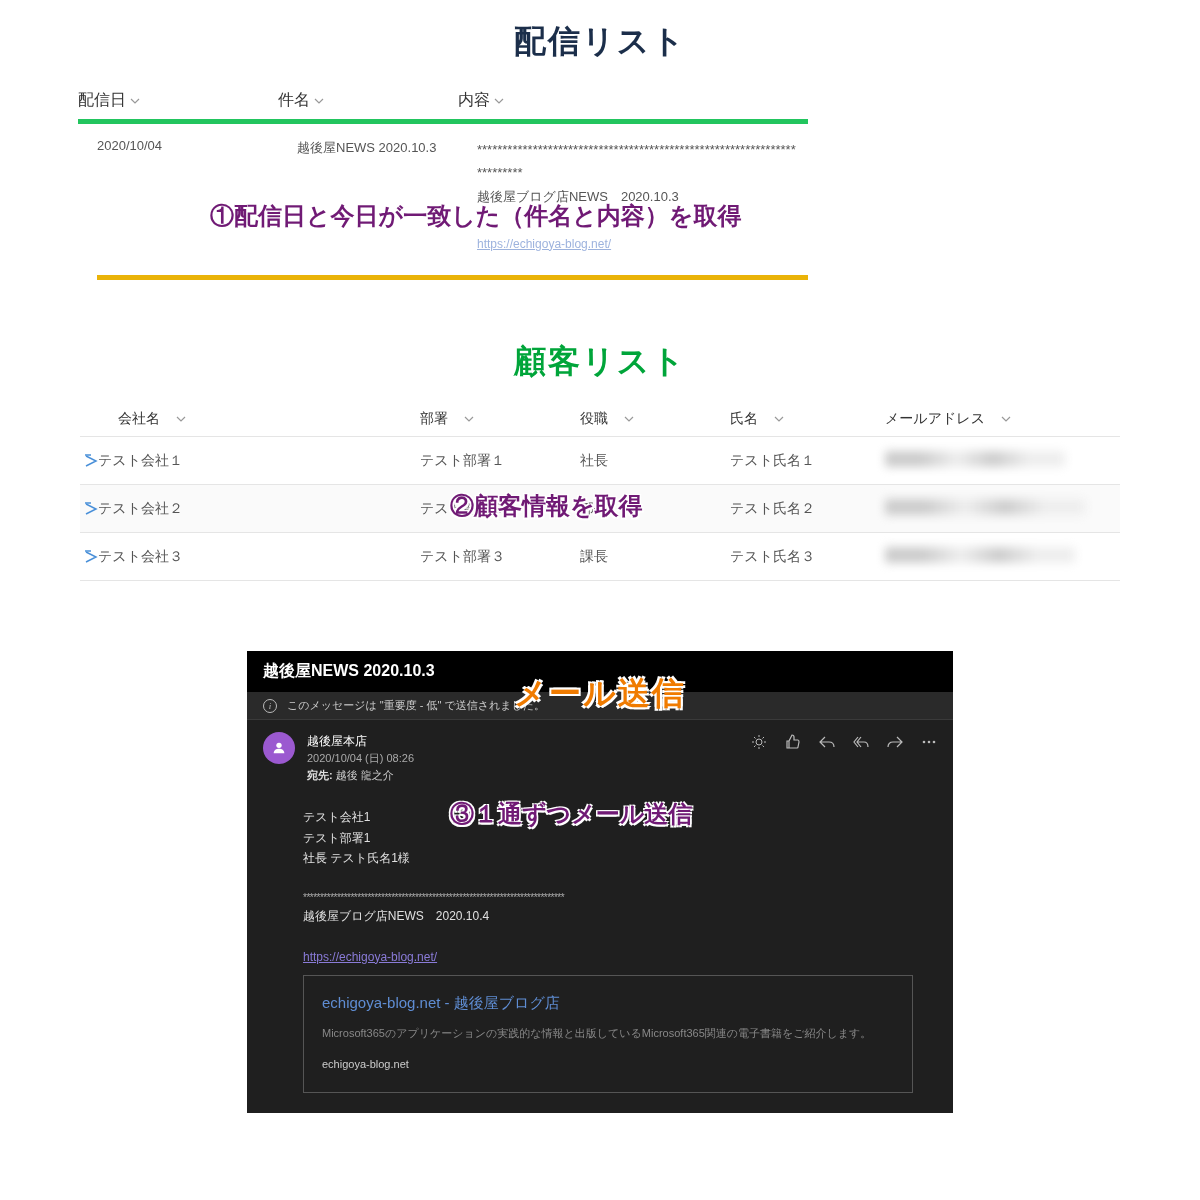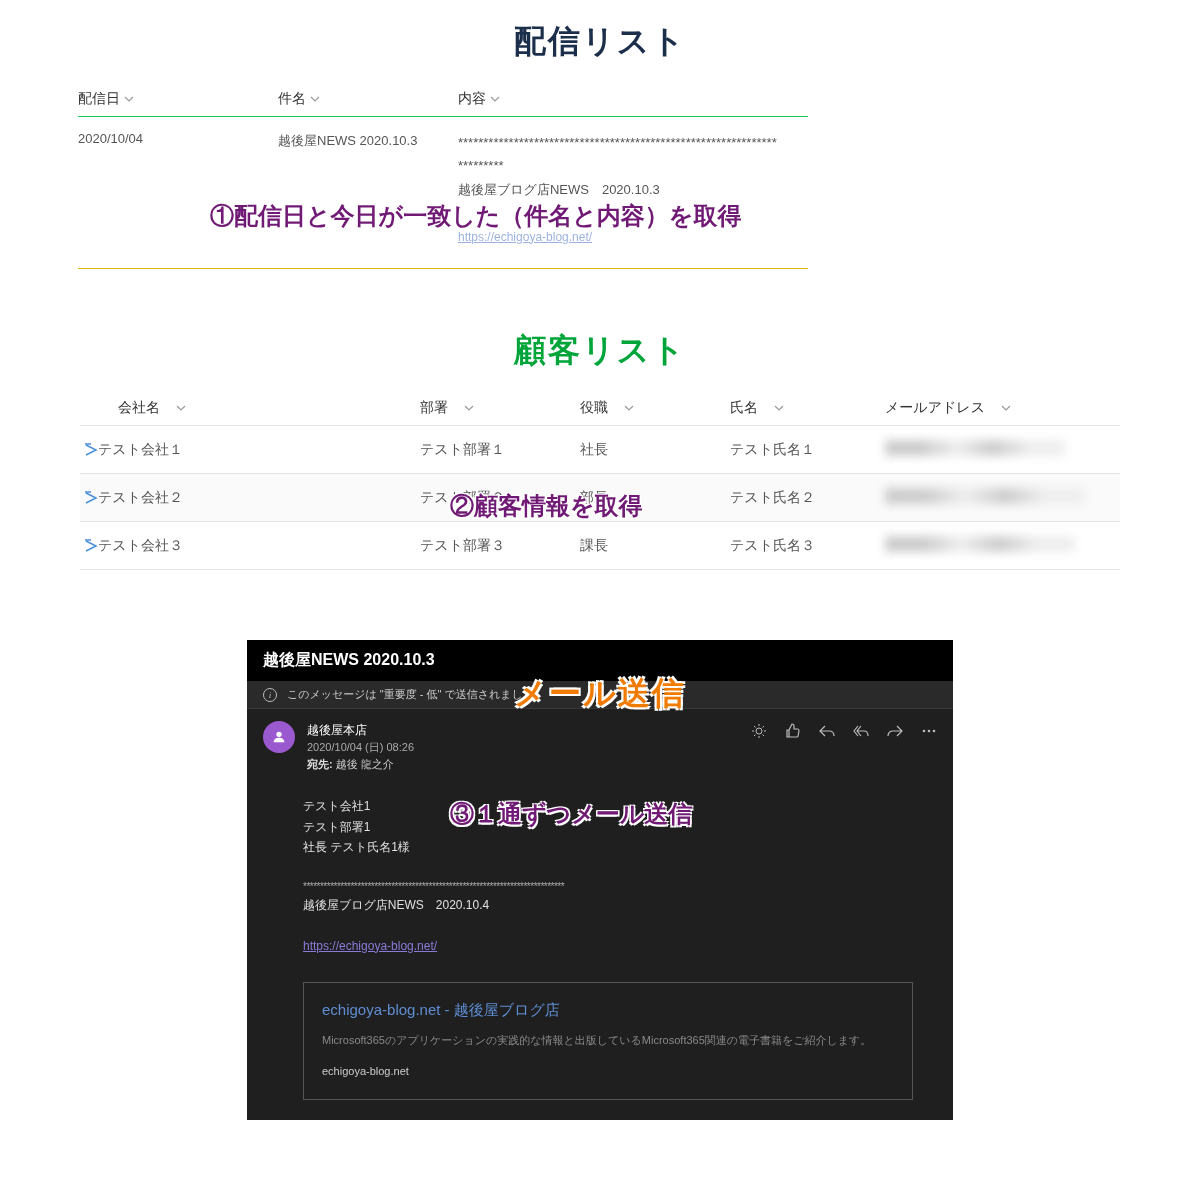--- a/index.html
+++ b/index.html
@@ -33,28 +33,28 @@
     font-weight: 900;
     color: #701a75;
     position: absolute;
     text-shadow: -1.5px -1.5px 0 #fff, 1.5px -1.5px 0 #fff, -1.5px 1.5px 0 #fff, 1.5px 1.5px 0 #fff;
     z-index: 10;
     white-space: nowrap;
   }
 
   
   .table1 { width: 730px; margin: 0 0 60px 58px; }
-  .table1 .thead { display: flex; padding: 8px 0; font-size: 14px; color: #333; border-bottom: 1px solid #22c55e;}
+  .table1 .thead { display: flex; padding: 8px 0; font-size: 16px; color: #333; border-bottom: 5px solid #22c55e;}
   .table1 .thead .th { display:flex; align-items:center; gap:4px; }
   .table1 .thead .c1 { width: 200px; }
   .table1 .thead .c2 { width: 180px; }
   .table1 .thead .c3 { flex: 1; }
   .sort-icon { width:10px; height:10px; display:inline-block; }
   .sort-icon svg { display:block; }
-  .table1 .trow { display:flex; padding: 14px 0 20px 0; font-size: 13px; color:#555; border-bottom: 1px solid #eab308; }
+  .table1 .trow { display:flex; padding: 14px 0 20px 0; font-size: 13px; color:#555; border-bottom: 5px solid #eab308; margin-left: 19px; }
   .table1 .trow .c1 { width:200px; }
   .table1 .trow .c2 { width:180px; line-height:1.5;}
   .table1 .trow .c3 { flex:1; line-height:1.8; }
   .table1 .trow .link { color:#5b7fc7; text-decoration:underline; filter: blur(0.3px); opacity:0.6; font-size:12px;}
 
   
   .table2 { width: 1040px; margin: 0 auto 70px auto;}
   .table2 .thead { display:flex; padding: 8px 0; font-size:14px; border-bottom:1px solid #e5e5e5;}
   .table2 .thead .th { display:flex; align-items:center; gap:16px;}
   .table2 .trow { display:flex; padding: 14px 0; font-size:14px; color:#555; border-bottom:1px solid #e5e5e5; align-items:center;}
@@ -86,21 +86,21 @@
   .sender-block { font-size:11px; line-height:1.5;}
   .sender-name { color:#fff; font-size:12px;}
   .sender-date { color:#aaa; font-size:11px;}
   .sender-to { color:#ccc; font-size:11px;}
   .sender-to b { font-weight:bold; color:#ddd;}
   .email-actions { position:absolute; right:16px; top:14px; display:flex; gap:18px; color:#bbb; font-size:14px;}
   .email-actions .ico { width:16px; height:16px; display:flex; align-items:center; justify-content:center; cursor:pointer;}
   .email-body { padding: 16px 40px 20px 56px; font-size:12px; line-height:1.7; color:#e0e0e0;}
   .email-body .stars { color:#aaa; font-size:10px; letter-spacing:-0.5px;}
   .email-body a { color:#8a7bd8; text-decoration:underline;}
-  .preview-box { border:1px solid #555; padding: 14px 18px 18px 18px; margin-top:26px;}
+  .preview-box { border:1px solid #555; padding: 14px 18px 18px 18px; margin-top:8px;}
   .preview-title { color:#5f8dd3; font-size:15px; margin-bottom:10px;}
   .preview-desc { color:#888; font-size:11px; line-height:1.6; margin-bottom:12px;}
   .preview-domain { color:#ccc; font-size:11px;}
 </style>
 </head>
 <body>
 
 <div class="section-title title-navy"><span>配信リスト</span></div>
 
 <div class="table1">

